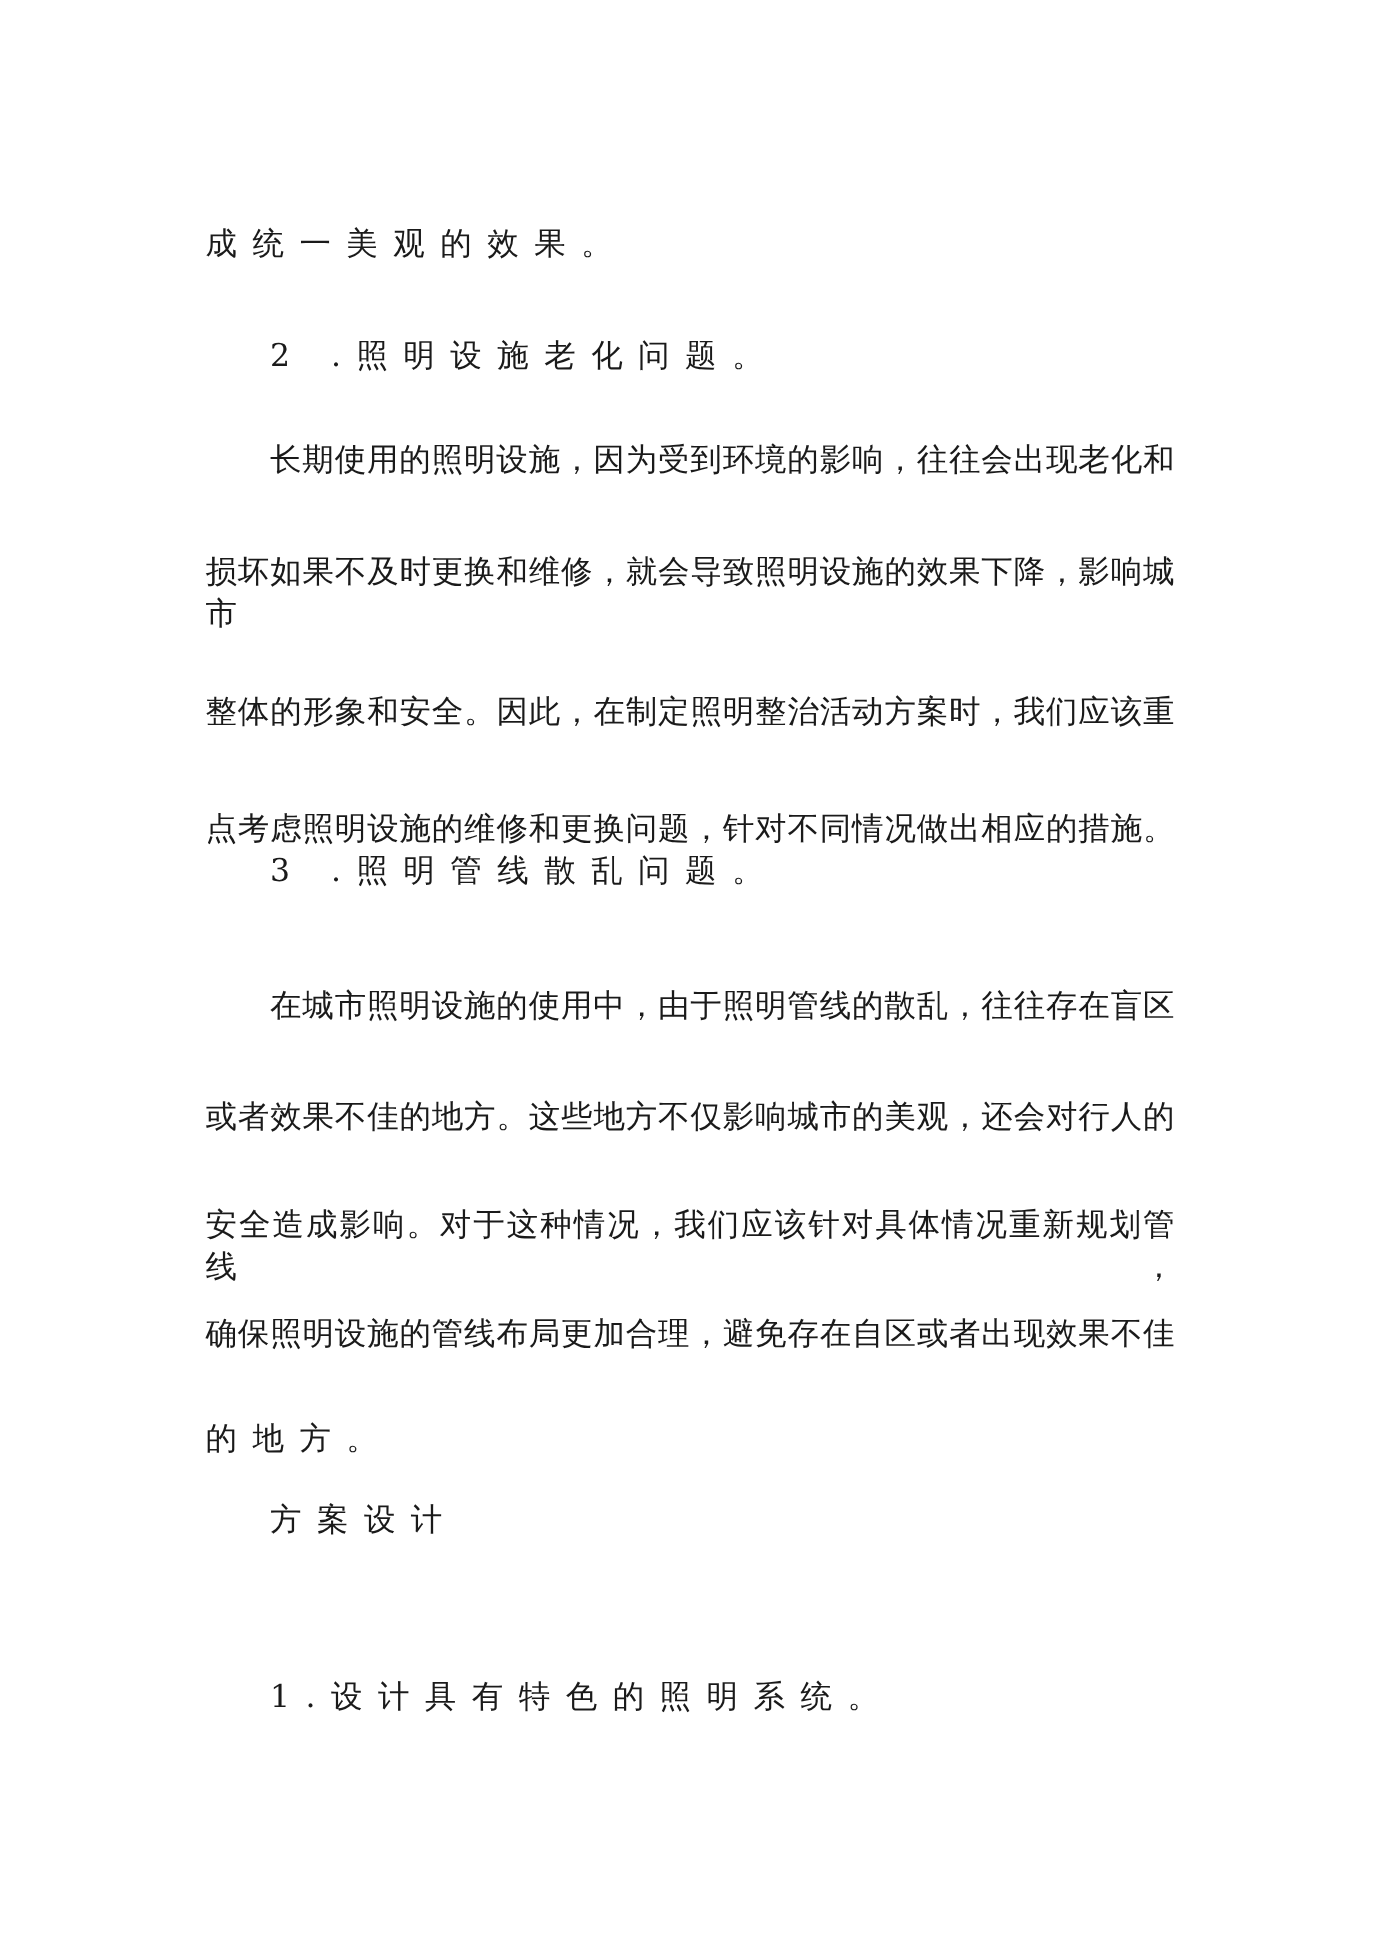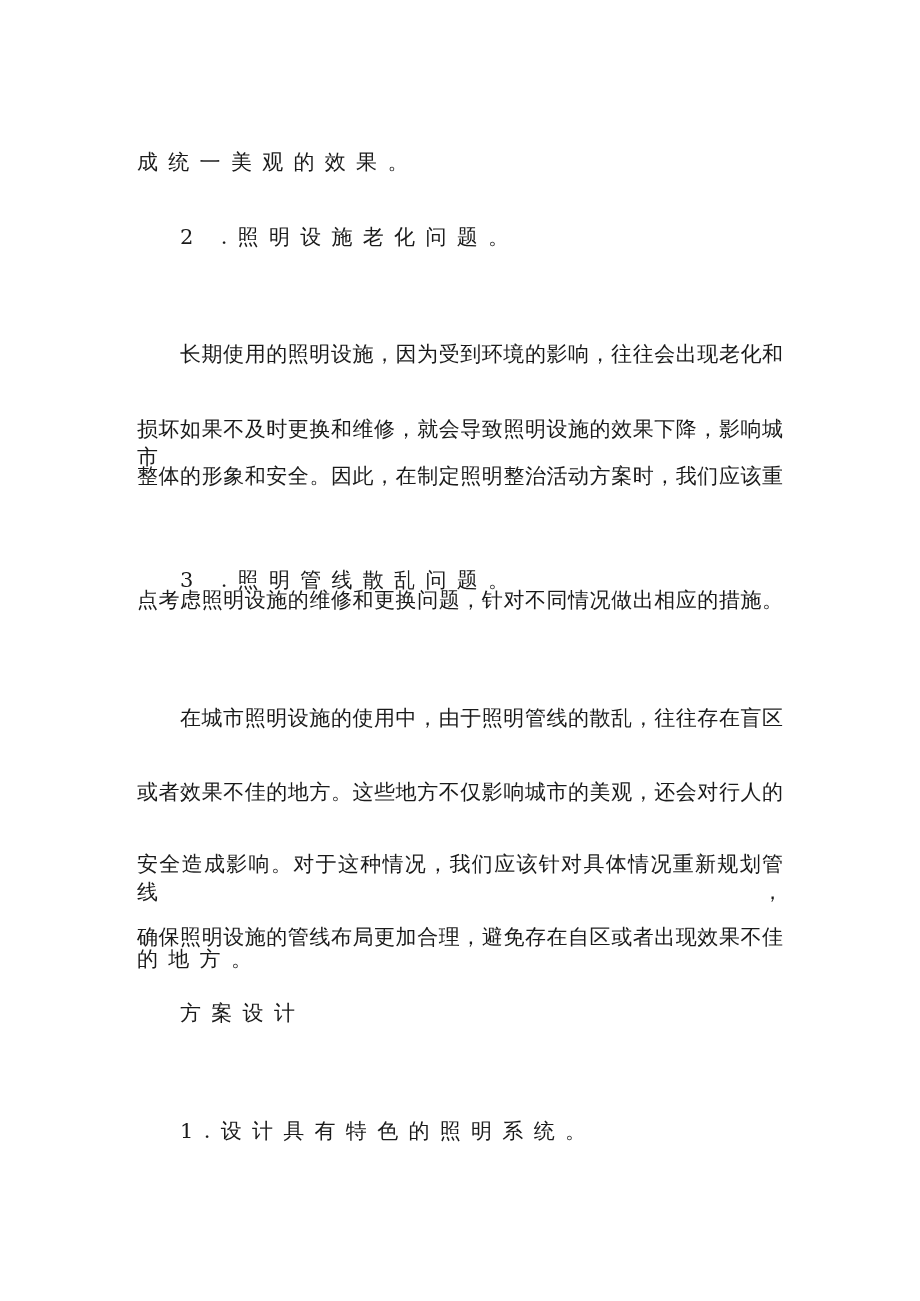--- a/index.html
+++ b/index.html
@@ -31,33 +31,32 @@
       letter-spacing: 10.3px;
       white-space: nowrap;
     }
     .indent { left: 180px; }
     .justify-line {
       text-align: justify;
       text-align-last: justify;
       letter-spacing: 0;
       white-space: normal;
       width: 646px;
-      margin-top: 48px;
     }
     .justify-line.indent { width: 603px; }
   </style>
 </head>
 <body>
 
 <div class="page">
   <div class="line" style="top:148px">成统一美观的效果。</div>
   <div class="line indent" style="top:223px">2 .照明设施老化问题。</div>
   <div class="line indent justify-line" style="top:292px">长期使用的照明设施，因为受到环境的影响，往往会出现老化和</div>
   <div class="line justify-line" style="top:367px">损坏如果不及时更换和维修，就会导致照明设施的效果下降，影响城市</div>
-  <div class="line justify-line" style="top:414px">整体的形象和安全。因此，在制定照明整治活动方案时，我们应该重</div>
+  <div class="line justify-line" style="top:460px">整体的形象和安全。因此，在制定照明整治活动方案时，我们应该重</div>
   <div class="line justify-line" style="top:538px">点考虑照明设施的维修和更换问题，针对不同情况做出相应的措施。</div>
   <div class="line indent" style="top:566px">3 .照明管线散乱问题。</div>
   <div class="line indent justify-line" style="top:656px">在城市照明设施的使用中，由于照明管线的散乱，往往存在盲区</div>
   <div class="line justify-line" style="top:730px">或者效果不佳的地方。这些地方不仅影响城市的美观，还会对行人的</div>
   <div class="line justify-line" style="top:802px">安全造成影响。对于这种情况，我们应该针对具体情况重新规划管线，</div>
   <div class="line justify-line" style="top:875px">确保照明设施的管线布局更加合理，避免存在自区或者出现效果不佳</div>
   <div class="line" style="top:945px">的地方。</div>
   <div class="line indent" style="top:999px">方案设计</div>
   <div class="line indent" style="top:1117px">1.设计具有特色的照明系统。</div>
 </div>

